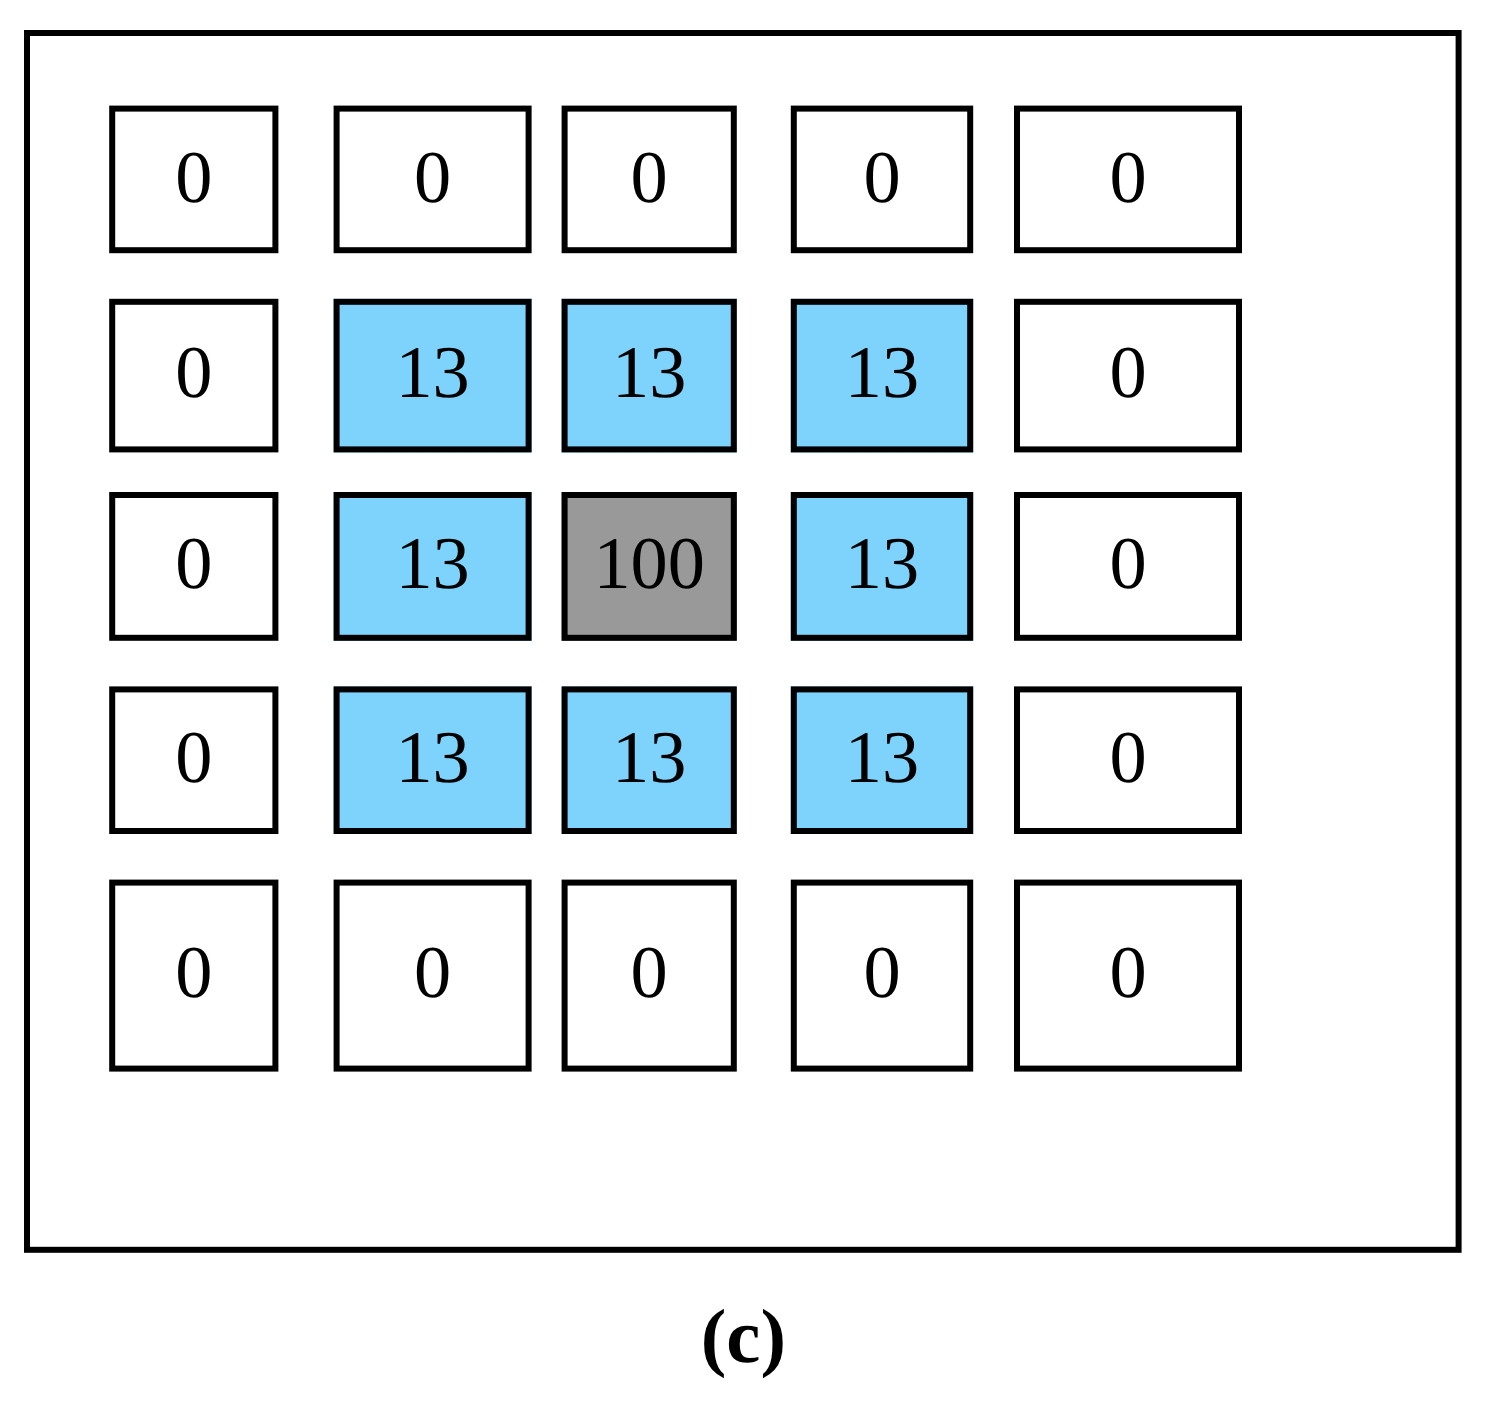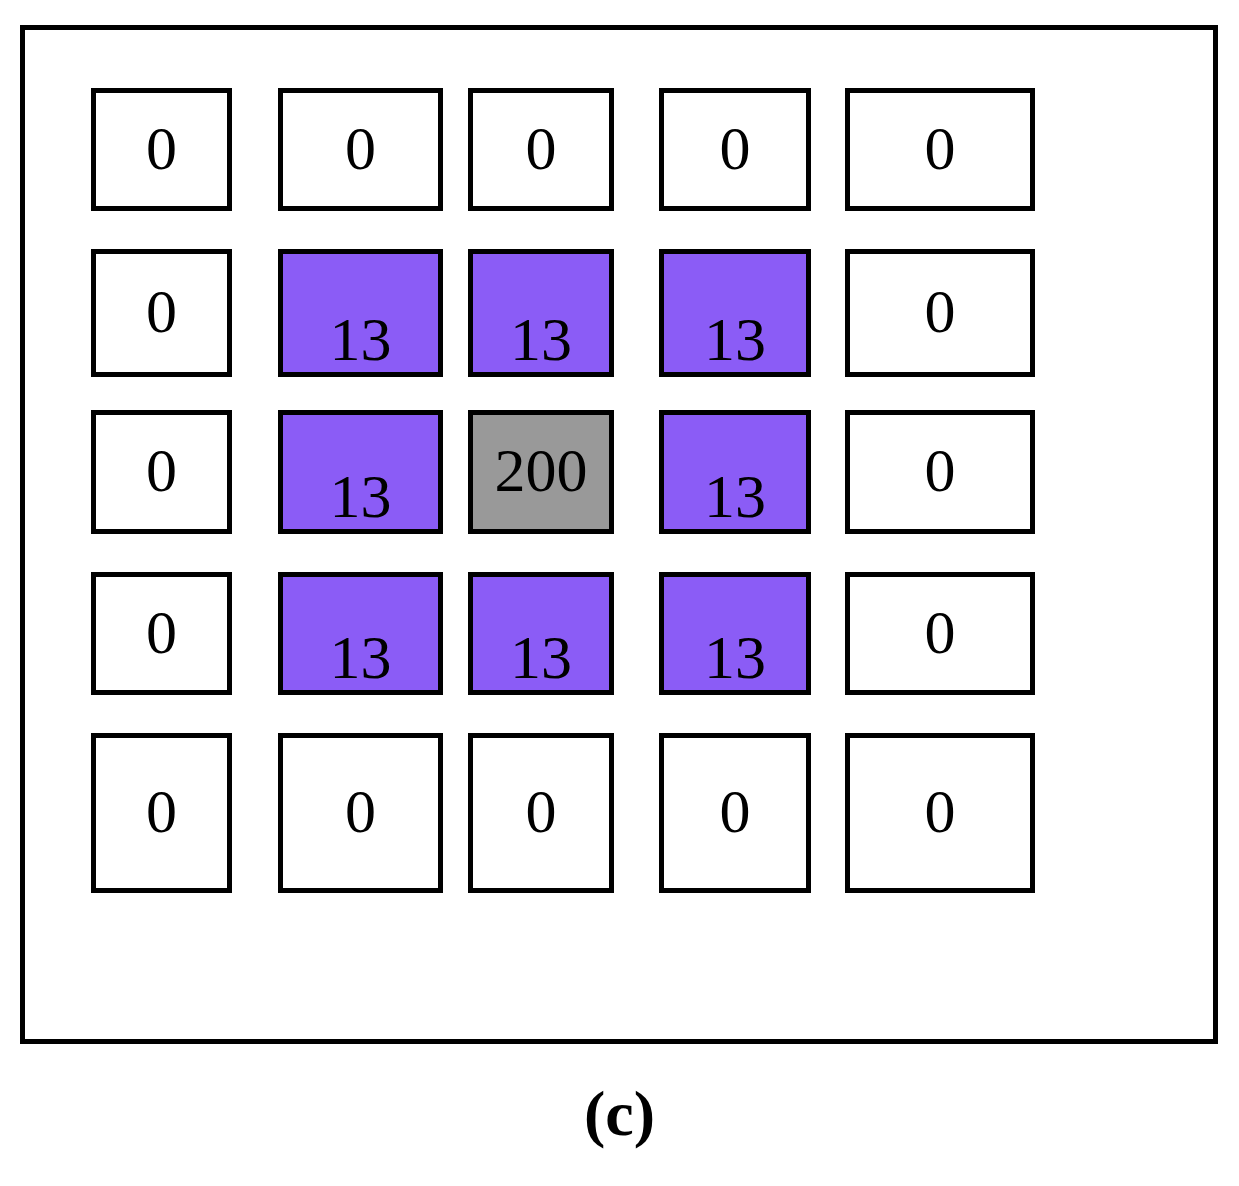--- a/index.html
+++ b/index.html
@@ -75,21 +75,21 @@
   .c4 { margin-right: 0px; }
 
   
   .r0 { margin-bottom: 38px; }
   .r1 { margin-bottom: 33px; }
   .r2 { margin-bottom: 38px; }
   .r3 { margin-bottom: 38px; }
   .r4 { margin-bottom: 0px; }
 
   .fill-white  { background: #ffffff; }
-  .fill-light  { background: #8b5cf6; align-items: flex-end; }
+  .fill-light  { background: #7dd3fc; }
   .fill-medium { background: #999999; }
 
   
   #caption {
     position: absolute;
     left: 0;
     top: 1082px;
     width: 1239px;
     text-align: center;
     font-family: "Liberation Serif", "DejaVu Serif", serif;
@@ -136,21 +136,21 @@
         <div class="cell r1 c4 fill-white">
           <span class="val">0</span>
         </div>
         <div class="cell r2 c0 fill-white">
           <span class="val">0</span>
         </div>
         <div class="cell r2 c1 fill-light">
           <span class="val">13</span>
         </div>
         <div class="cell r2 c2 fill-medium">
-          <span class="val">200</span>
+          <span class="val">100</span>
         </div>
         <div class="cell r2 c3 fill-light">
           <span class="val">13</span>
         </div>
         <div class="cell r2 c4 fill-white">
           <span class="val">0</span>
         </div>
         <div class="cell r3 c0 fill-white">
           <span class="val">0</span>
         </div>

